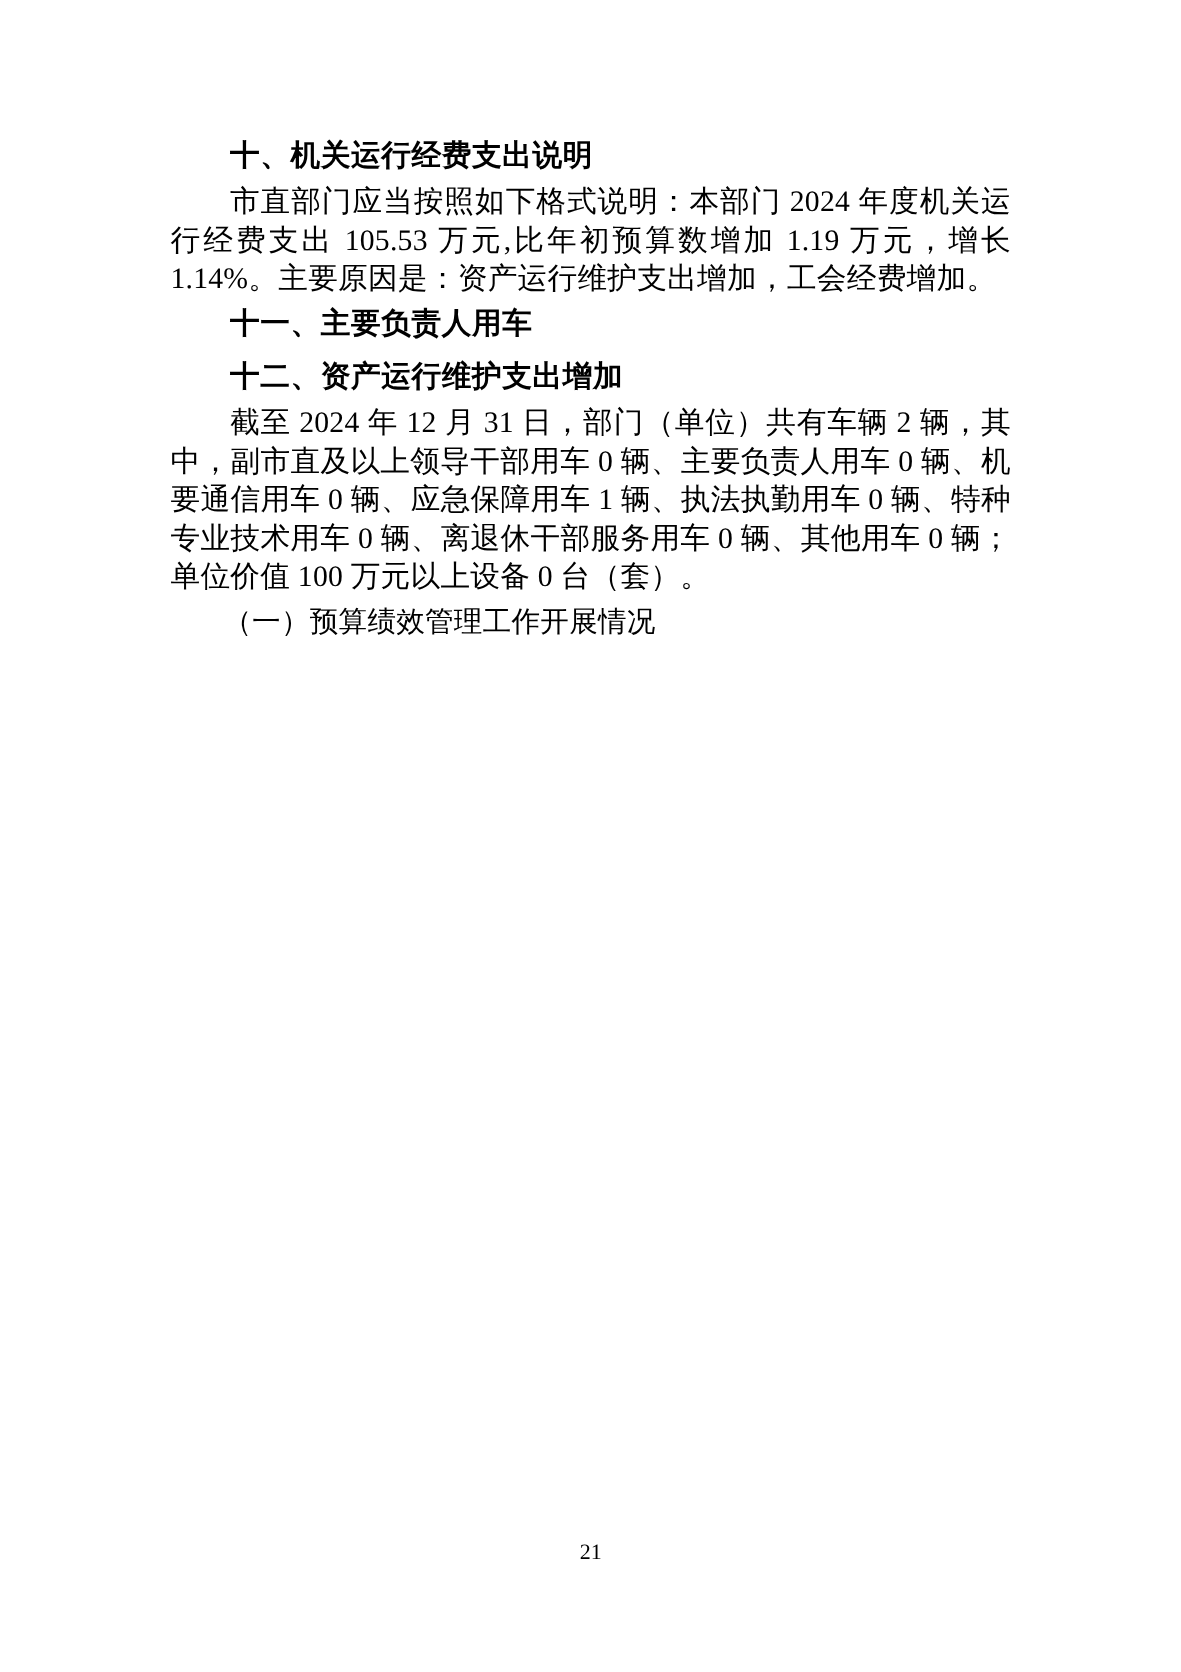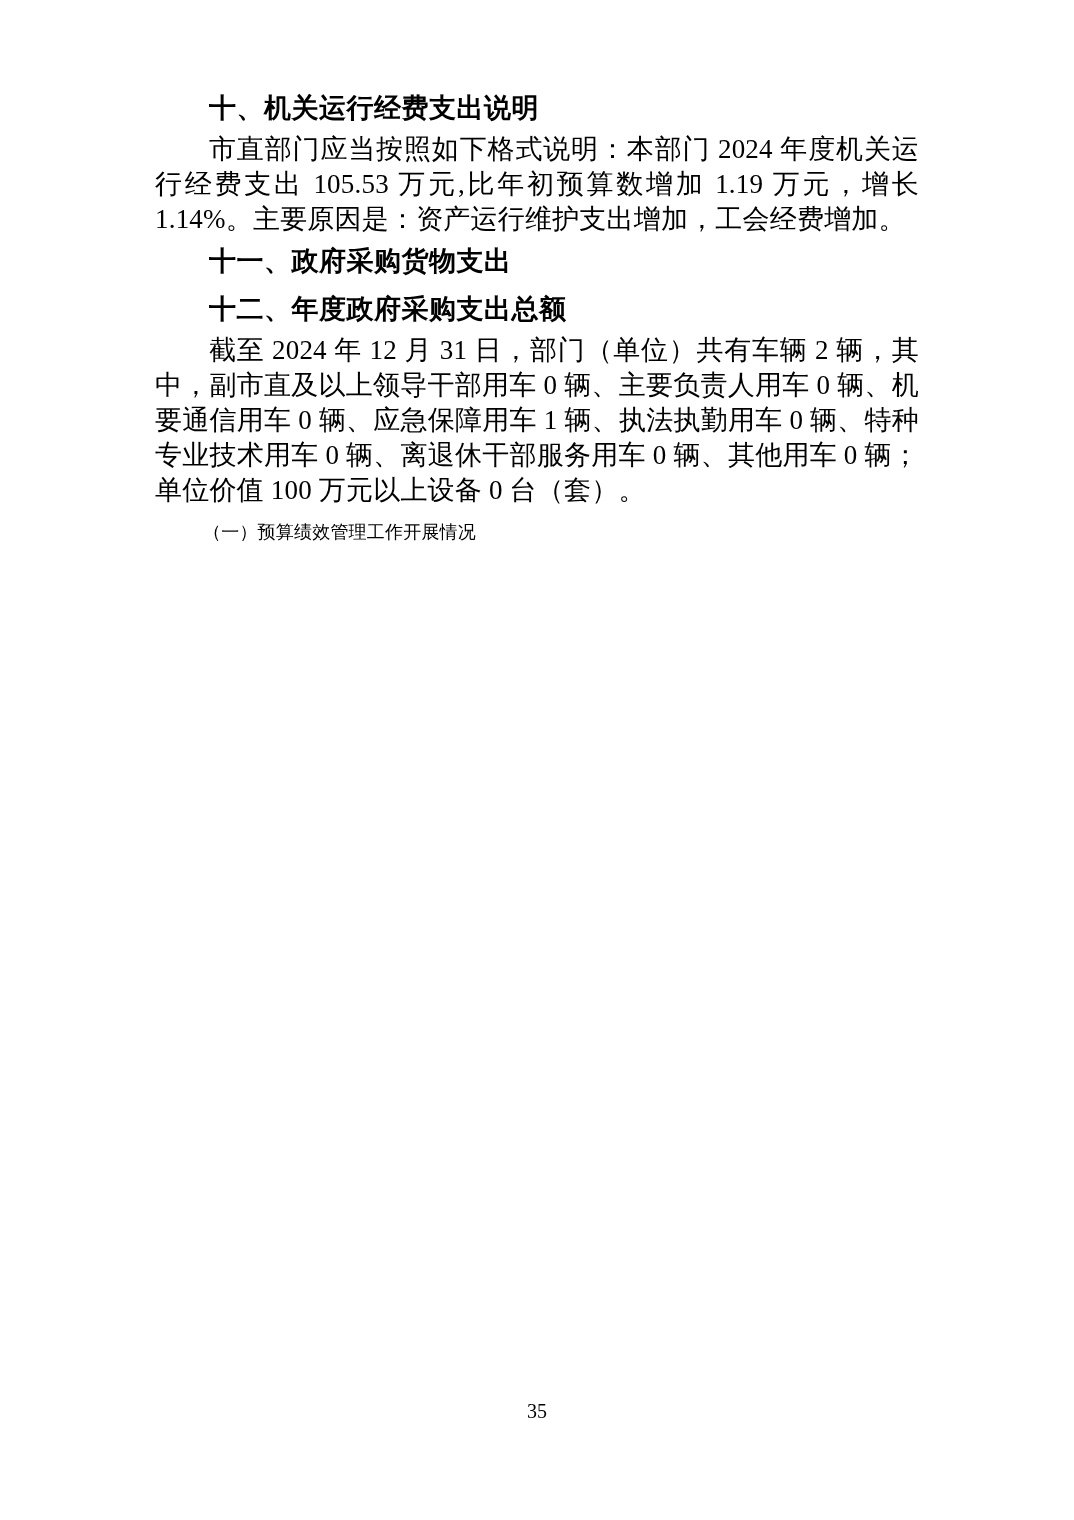--- a/index.html
+++ b/index.html
@@ -15,21 +15,21 @@
     position: relative;
     overflow: hidden;
   }
   .page {
     position: absolute;
     left: 0;
     top: 0;
     width: 1074px;
     height: 1520px;
     box-sizing: border-box;
-    padding: 84px 155px 0 155px;
+    padding: 118px 155px 0 155px;
   }
   .doc-body {
     width: 764px;
   }
   h2.section-heading {
     font-family: "DejaVu Serif", "Liberation Serif", serif;
     font-size: 27px;
     font-weight: bold;
     line-height: 48px;
     margin: 0;
@@ -41,21 +41,21 @@
     font-size: 27px;
     line-height: 35px;
     margin: 0;
     padding: 0;
     text-indent: 54px;
     text-align: justify;
     text-justify: inter-ideograph;
     letter-spacing: 0.2px;
   }
   p.para-sub {
-    font-size: 18px;
+    font-size: 26px;
     line-height: 48px;
     margin: 0;
     padding: 0;
     text-indent: 48px;
     text-align: justify;
     letter-spacing: 0.2px;
   }
   .blk {
     margin-bottom: 0;
   }
@@ -71,23 +71,23 @@
 </style>
 </head>
 <body>
 
 <div class="page">
   <div class="doc-body">
 
     <h2 class="section-heading blk">十、机关运行经费支出说明</h2>
     <p class="para blk">市直部门应当按照如下格式说明：本部门 2024 年度机关运行经费支出 105.53 万元,比年初预算数增加 1.19 万元，增长 1.14%。主要原因是：资产运行维护支出增加，工会经费增加。</p>
 
-    <h2 class="section-heading blk">十一、政府采购货物支出</h2>
+    <h2 class="section-heading blk">十一、主要负责人用车</h2>
 
-    <h2 class="section-heading blk">十二、年度政府采购支出总额</h2>
+    <h2 class="section-heading blk">十二、资产运行维护支出增加</h2>
     <p class="para blk">截至 2024 年 12 月 31 日，部门（单位）共有车辆 2 辆，其中，副市直及以上领导干部用车 0 辆、主要负责人用车 0 辆、机要通信用车 0 辆、应急保障用车 1 辆、执法执勤用车 0 辆、特种专业技术用车 0 辆、离退休干部服务用车 0 辆、其他用车 0 辆；单位价值 100 万元以上设备 0 台（套）。</p>
 
     <p class="para-sub blk">（一）预算绩效管理工作开展情况</p>
 
   </div>
 </div>
 
-<div class="page-number">35</div>
+<div class="page-number">21</div>
 
 </body></html>

